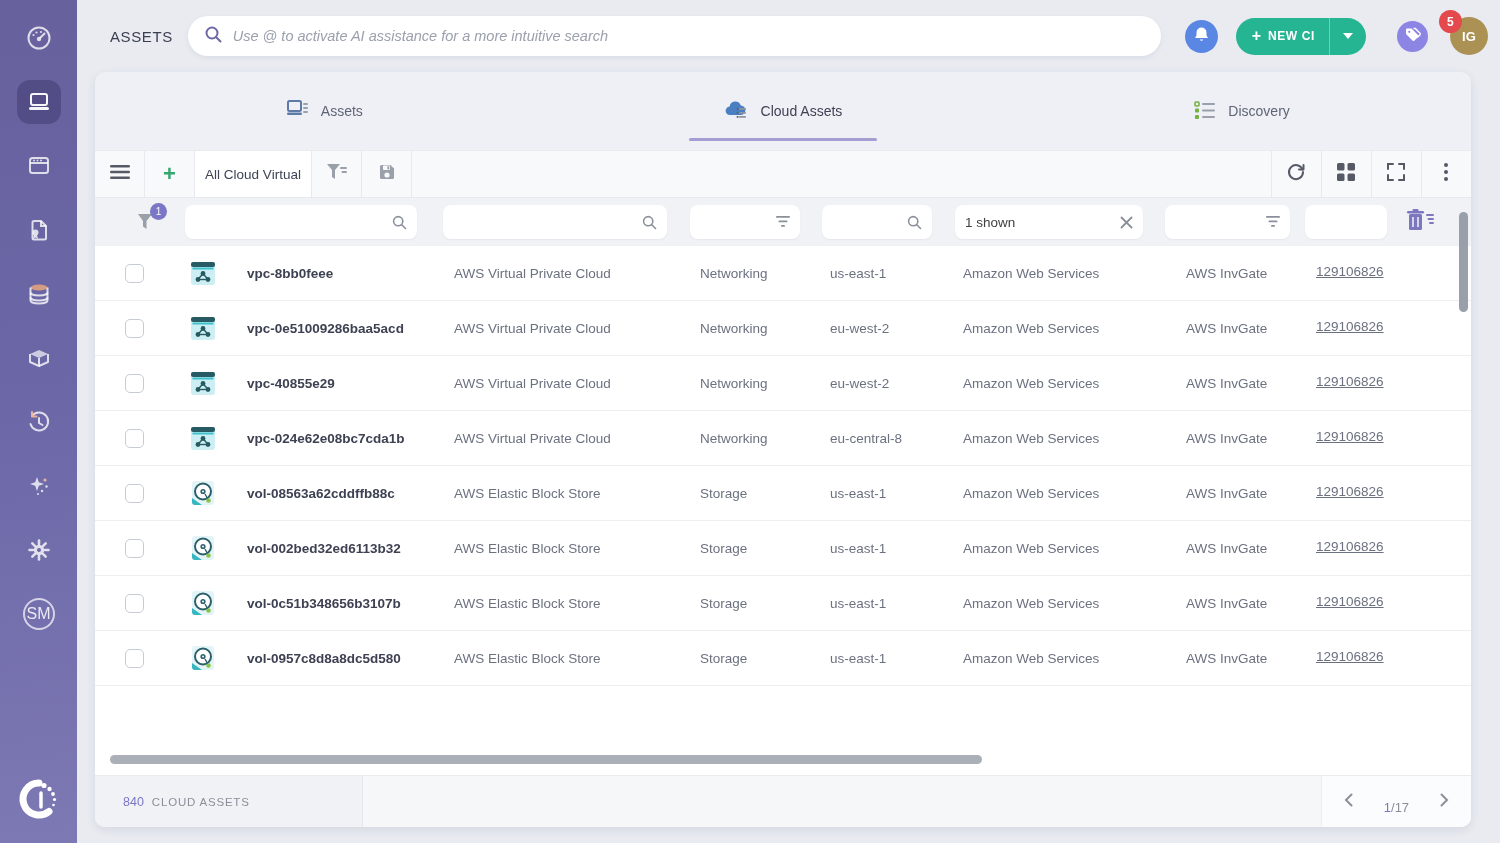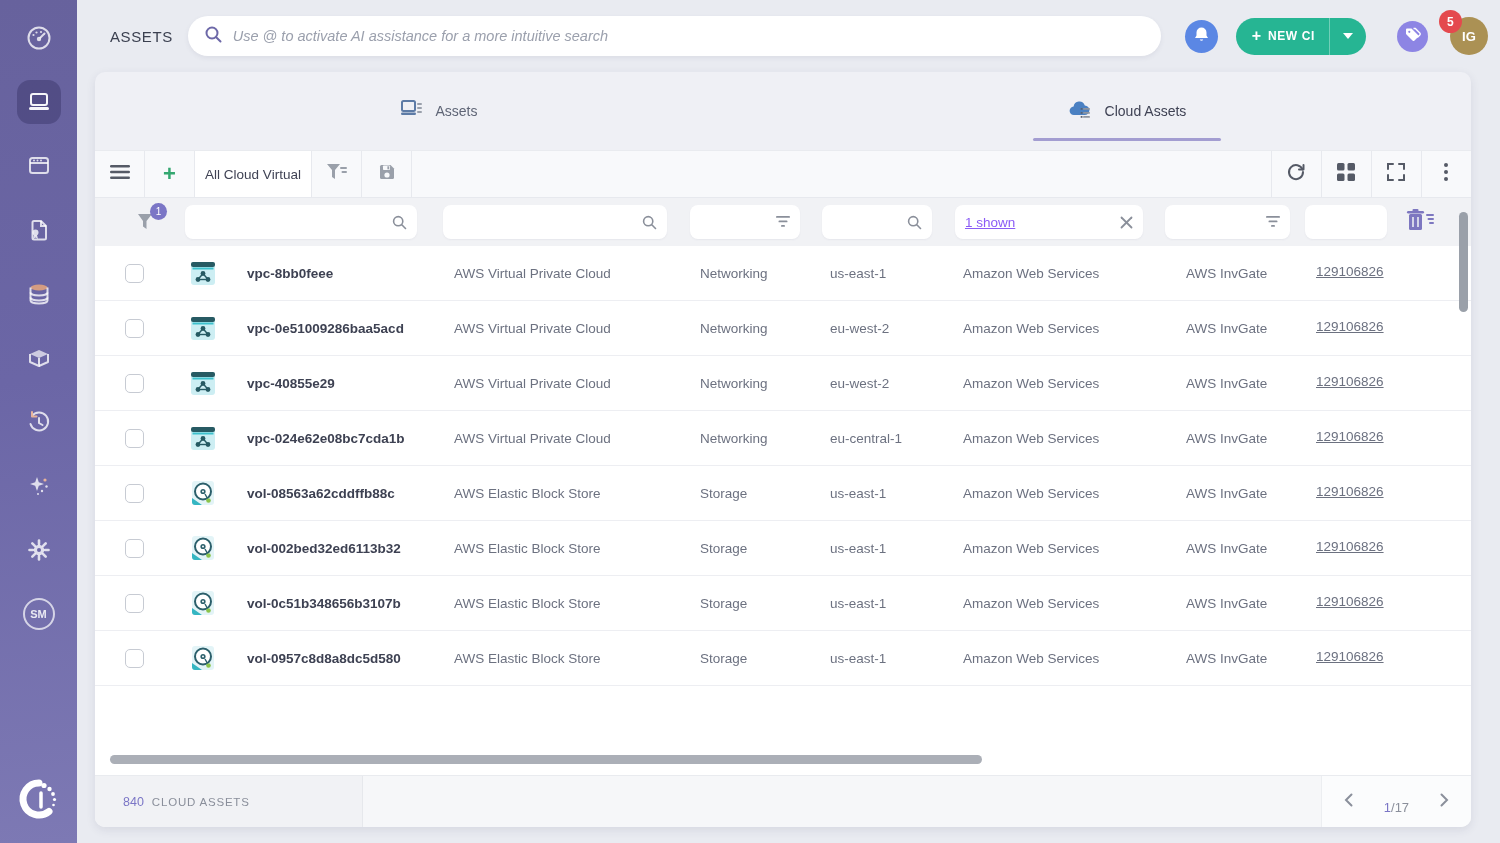--- a/index.html
+++ b/index.html
@@ -8,21 +8,21 @@
 
   
   .sidebar { width:77px; height:100%; background:linear-gradient(175deg,#67629d 0%,#6b66a6 45%,#7d79b4 100%);
              display:flex; flex-direction:column; align-items:center; padding-top:16px; flex:none; }
   .side-item { width:44px; height:44px; border-radius:13px; display:flex; align-items:center; justify-content:center;
                margin-bottom:20px; cursor:pointer; color:rgba(255,255,255,.78); }
   .side-item.active { background:rgba(25,20,70,.28); color:rgba(255,255,255,.95); }
   .side-item svg { display:block; }
   .side-spacer { flex:1; }
   .sm-badge { width:32px; height:32px; border-radius:50%; border:2px solid rgba(255,255,255,.7);
-              color:rgba(255,255,255,.85); font-size:11px; font-weight:bold; display:flex; align-items:center; justify-content:center; }
+              color:rgba(255,255,255,.85); font-size:16px; font-weight:normal; display:flex; align-items:center; justify-content:center; }
   .side-logo { margin-bottom:18px; }
 
   
   .main { flex:1; display:flex; flex-direction:column; position:relative; }
 
   
   .topbar { height:72px; display:flex; align-items:center; padding:0 23px 0 33px; flex:none; }
   .page-title { font-size:15px; color:#3b4050; letter-spacing:.6px; font-weight:500; margin-right:15px; }
   .searchbox { width:990px; height:40px; background:#fff; border-radius:21px; box-shadow:0 2px 5px rgba(60,60,100,.08);
                display:flex; align-items:center; padding:0 16px; }
@@ -79,21 +79,21 @@
   .funnel-zone { width:78px; display:flex; justify-content:center; position:relative; }
   .funnel-badge { position:absolute; top:-9px; right:18px; width:17px; height:17px; border-radius:50%; background:#7b76c6;
                   color:#fff; font-size:10px; display:flex; align-items:center; justify-content:center; }
   .f-input { height:34px; background:#fff; border-radius:8px; box-shadow:0 1px 2px rgba(60,60,100,.06);
              display:flex; align-items:center; padding:0 10px; cursor:text; }
   .f-input input { border:none; outline:none; flex:1; min-width:0; font-size:13px; background:transparent; font-family:"Liberation Sans",sans-serif; }
   .f-input .fic { flex:none; margin-left:6px; display:flex; }
   .f-name { width:232px; } .f-type { width:224px; margin-left:26px; } .f-cat { width:110px; margin-left:23px; }
   .f-region { width:110px; margin-left:22px; } .f-provider { width:188px; margin-left:23px; }
   .f-source { width:125px; margin-left:22px; } .f-resource { width:82px; margin-left:15px; }
-  .f-provider .val { font-size:13.5px; color:#8b5cf6; flex:1;text-decoration:underline; }
+  .f-provider .val { font-size:13.5px; color:#404040; flex:1; }
   .clear-zone { margin-left:18px; display:flex; cursor:pointer; }
 
   .trow { height:55px; border-bottom:1px solid #edeef2; font-size:13.5px; color:#6c7180; cursor:pointer; background:#fff; }
   .trow .c-name { color:#3d4152; font-weight:bold; font-size:13.5px; }
   .c-icon { display:flex; justify-content:center; }
   .ricon { width:30px; height:30px; display:block; }
   .ricon svg { display:none; }
   .ricon.icon-vpc .svg-vpc { display:block; }
   .ricon.icon-volume .svg-volume { display:block; }
   .c-resource span { display:inline-block; max-width:68px; overflow:hidden; white-space:nowrap;text-decoration:underline; }
@@ -296,20 +296,33 @@
               <rect x="15" y="9" width="7" height="1.8" rx=".9" fill="#8e949f"></rect>
               <rect x="15" y="13" width="7" height="1.8" rx=".9" fill="#8e949f"></rect>
               <rect x="15" y="17" width="7" height="1.8" rx=".9" fill="#8e949f"></rect>
               <rect x="12.7" y="9" width="1.8" height="1.8" fill="#5a6270"></rect>
               <rect x="12.7" y="13" width="1.8" height="1.8" fill="#5a6270"></rect>
               <rect x="12.7" y="17" width="1.8" height="1.8" fill="#5a6270"></rect>
             </svg>
         </span>
         <span>Cloud Assets</span>
         <span class="underline"></span>
+      </div>
+      <div class="tab">
+        <span>
+          <svg width="24" height="22" viewBox="0 0 24 22">
+              <rect x="2" y="3" width="4" height="4" rx="1" fill="none" stroke="#76b041" stroke-width="1.6"></rect>
+              <rect x="9" y="4" width="13" height="2" rx="1" fill="#9aa0ab"></rect>
+              <rect x="2" y="9.5" width="4" height="4" rx="1" fill="#76b041"></rect>
+              <rect x="9" y="10.5" width="13" height="2" rx="1" fill="#9aa0ab"></rect>
+              <rect x="2" y="16" width="4" height="4" rx="1" fill="#76b041"></rect>
+              <rect x="9" y="17" width="13" height="2" rx="1" fill="#9aa0ab"></rect>
+            </svg>
+        </span>
+        <span>Discovery</span>
       </div>
     </nav>
 
     <div class="toolbar">
       <div class="tbtn">
         <span>
           <svg width="20" height="16" viewBox="0 0 20 16">
               <rect y="1" width="20" height="2.4" rx="1.2" fill="#555a66"></rect>
               <rect y="6.8" width="20" height="2.4" rx="1.2" fill="#555a66"></rect>
               <rect y="12.6" width="20" height="2.4" rx="1.2" fill="#555a66"></rect>
@@ -579,21 +592,21 @@
                   <line x1="15" y1="15.5" x2="10" y2="21.5" stroke="#275a63" stroke-width="1.4"></line>
                   <line x1="15" y1="15.5" x2="20" y2="21.5" stroke="#275a63" stroke-width="1.4"></line>
                   <line x1="10" y1="21.5" x2="20" y2="21.5" stroke="#275a63" stroke-width="1.4"></line>
                 </svg>
 
       </span>
     </div>
     <div class="cell c-name">vpc-024e62e08bc7cda1b</div>
     <div class="cell">AWS Virtual Private Cloud</div>
     <div class="cell">Networking</div>
-    <div class="cell">eu-central-1</div>
+    <div class="cell">eu-central-8</div>
     <div class="cell">Amazon Web Services</div>
     <div class="cell">AWS InvGate</div>
     <div class="cell c-resource"><span>129106826</span></div>
   </div>
 
   <div class="trow row-grid">
     <div class="cell c-check">
               <span class="checkbox"></span>
             </div>
     <div class="cell c-icon">

